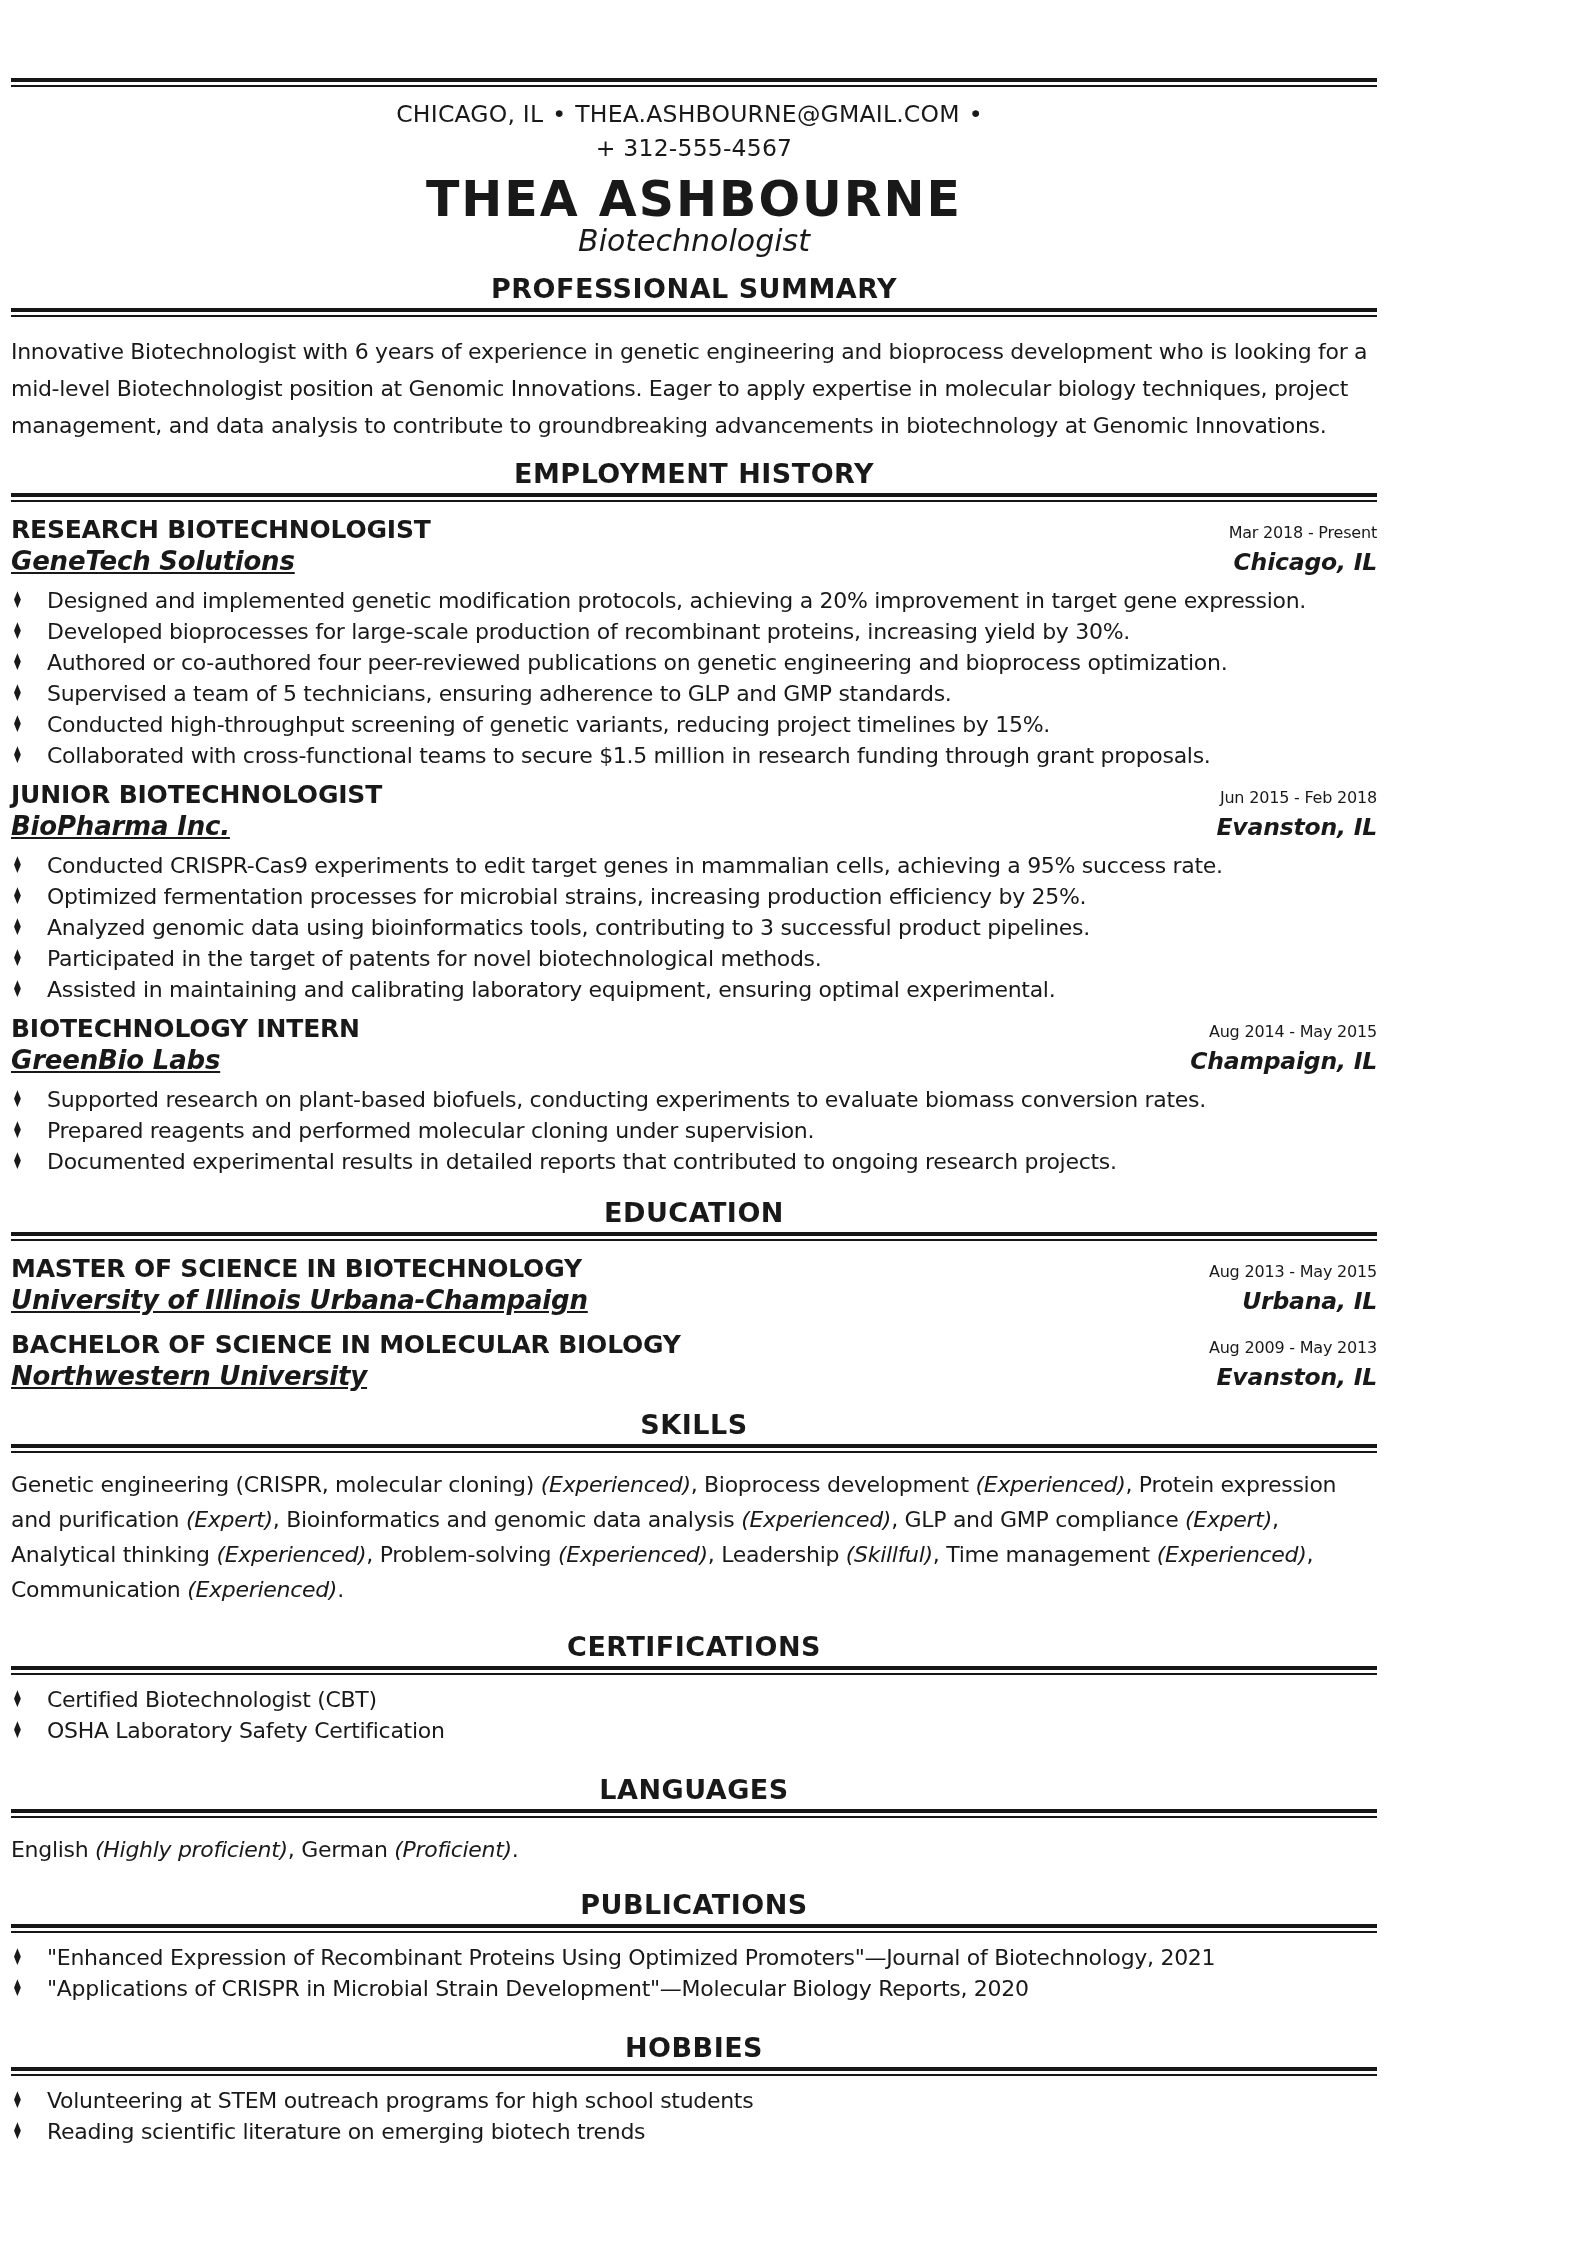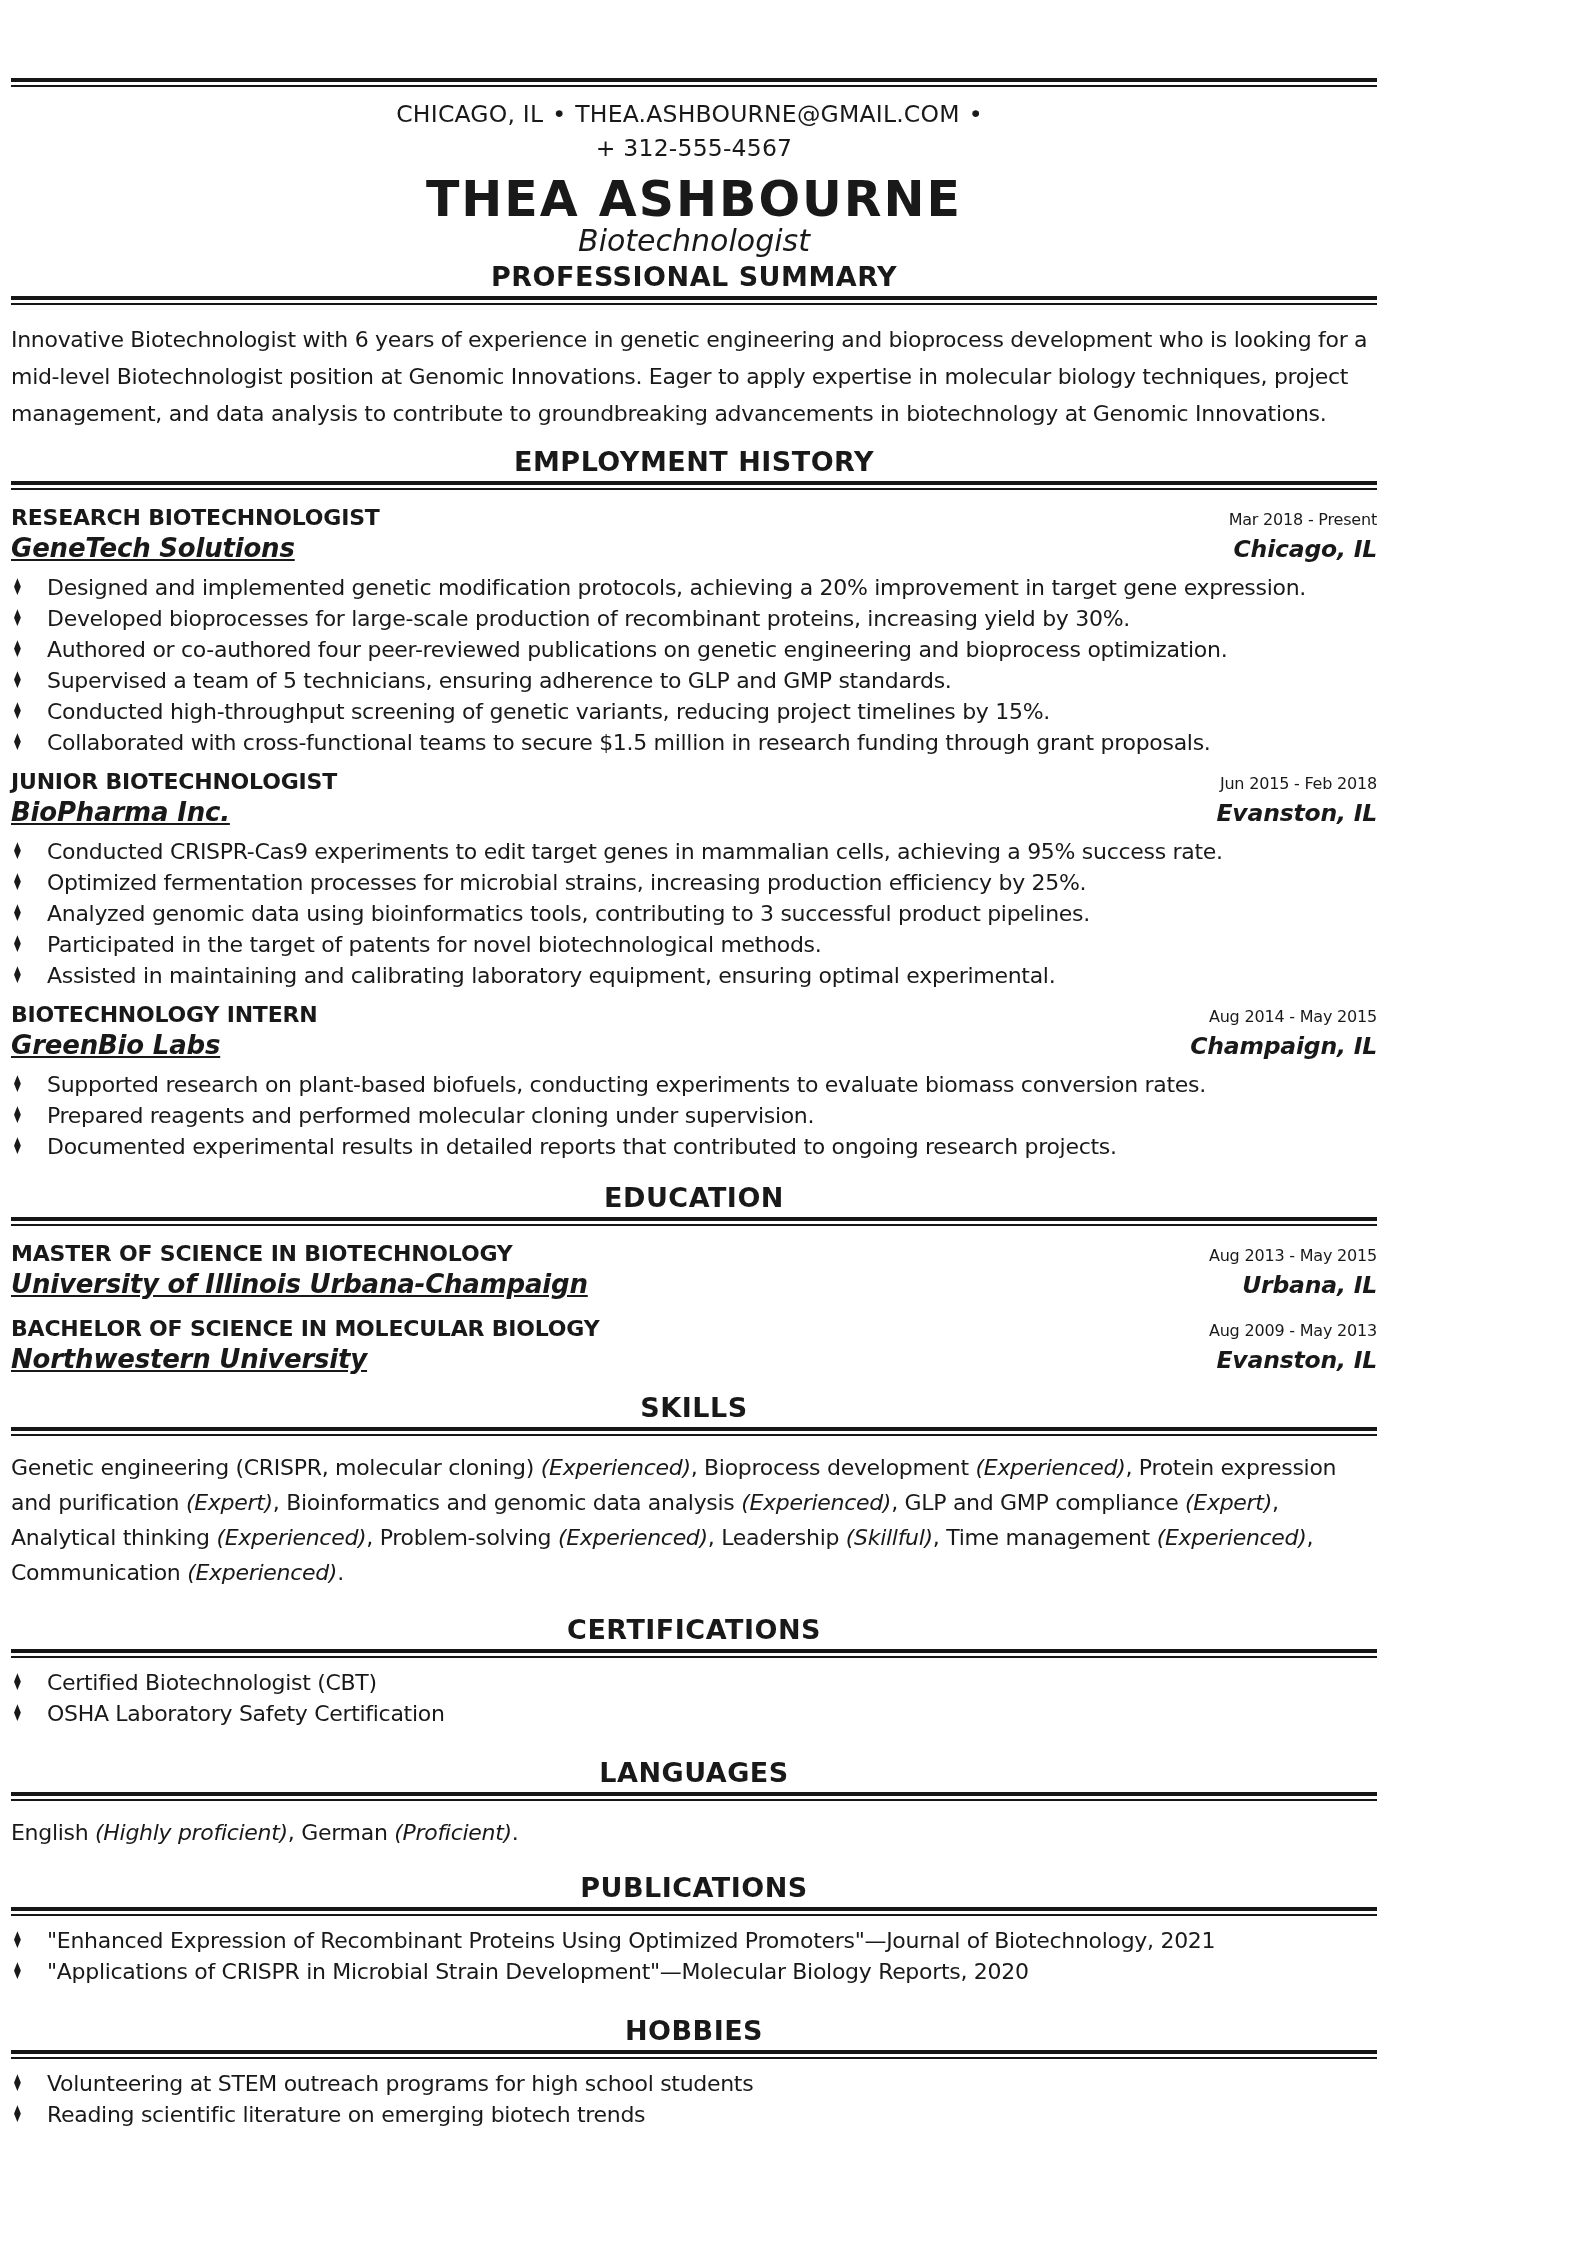--- a/index.html
+++ b/index.html
@@ -9,34 +9,34 @@
     color:#191919;box-sizing:border-box;
   }
   .content{width:1366px;margin:0 auto;padding-top:78px;}
   .rule{border-top:4px solid #161616;border-bottom:2px solid #161616;height:3px;}
   .sec-rule{margin-top:5px;}
   .contact{margin-top:10px;text-align:center;font-size:23.5px;line-height:34px;letter-spacing:0.2px;}
   .contact .sep{padding:0 9px;}
   .name{margin:10px 0 0 0;text-align:center;font-size:49px;font-weight:700;letter-spacing:2px;line-height:50px;}
   .role{margin:2px 0 0 0;text-align:center;font-style:italic;font-size:30px;line-height:28px;}
   h2{margin:0;text-align:center;font-size:27px;font-weight:700;line-height:28px;letter-spacing:0.5px;}
-  .h-summary{margin-top:8px;}
+  .h-summary{margin-top:20px;}
   .h-employment{margin-top:16px;}
   .h-education{margin-top:22px;}
   .h-skills{margin-top:20px;}
   .h-certifications{margin-top:26px;}
   .h-languages{margin-top:30px;}
   .h-publications{margin-top:26px;}
   .h-hobbies{margin-top:30px;}
   .body-text{font-size:22px;letter-spacing:-0.3px;}
   .summary-text{margin:16px 0 0 0;line-height:37px;}
   .job{margin-top:10px;}
   .job.first{margin-top:14px;}
   .hdr-row{display:flex;justify-content:space-between;align-items:baseline;line-height:28px;}
-  .jtitle{margin:0;font-size:22px;font-weight:700;letter-spacing:-0.2px;}
+  .jtitle{margin:0;font-size:25px;font-weight:700;letter-spacing:-0.2px;}
   .jdates{font-size:16px;font-weight:400;letter-spacing:-0.2px;white-space:nowrap;}
   .jcompany{font-size:26px;font-weight:700;font-style:italic;letter-spacing:-0.2px;text-decoration:underline;}
   .jloc{font-size:23.5px;font-weight:700;font-style:italic;letter-spacing:-0.2px;white-space:nowrap;}
   ul.bl{list-style:none;margin:9px 0 0 0;padding:0;}
   ul.bl li{display:flex;line-height:31px;}
   .dia{flex:0 0 35px;display:inline-block;padding-left:1px;}
   .dia span{display:inline-block;transform:scale(0.55,1.05);transform-origin:left center;}
   .bt{flex:1;}
   .edu-entry{margin-top:16px;}
   .edu-entry.first{margin-top:14px;}

